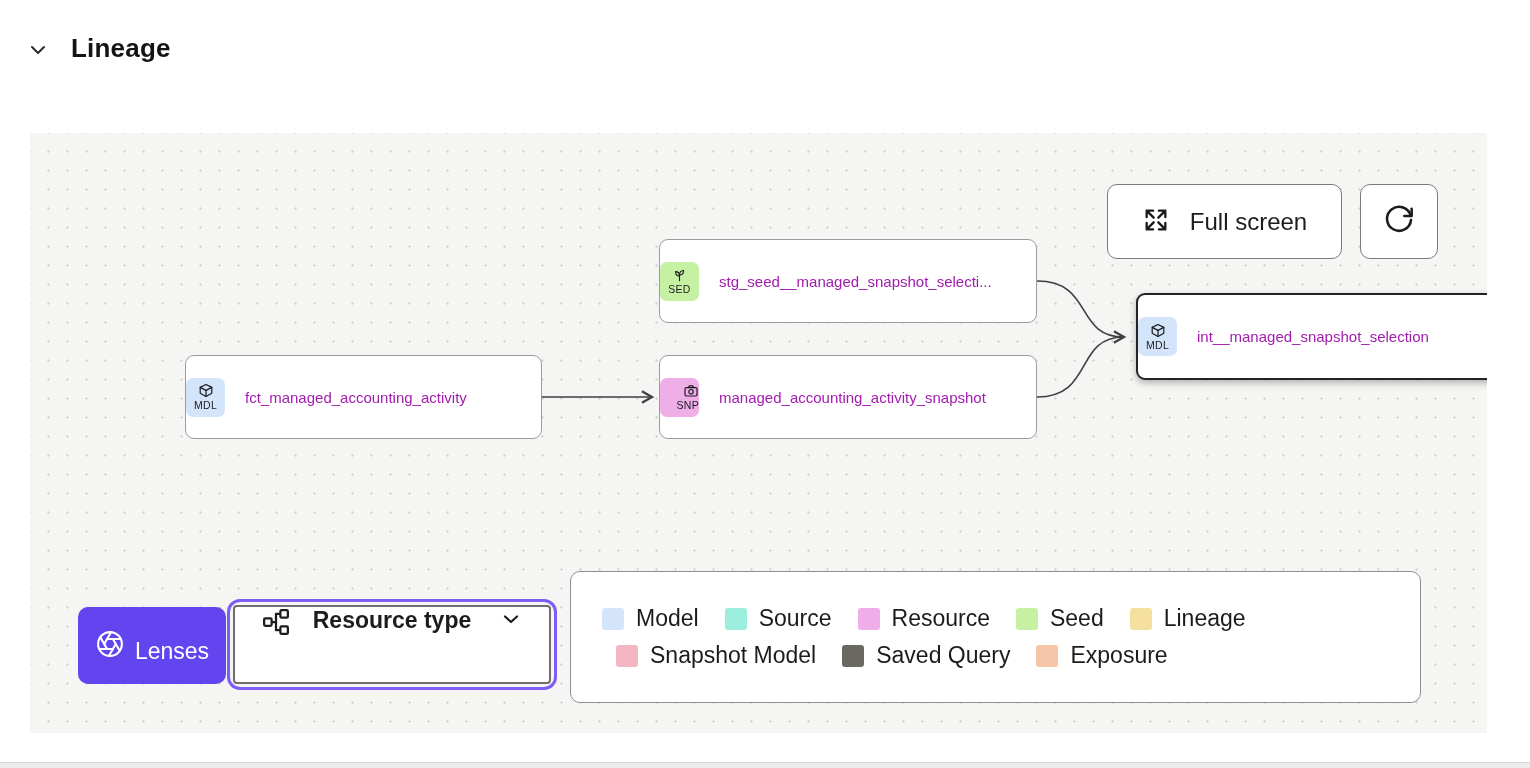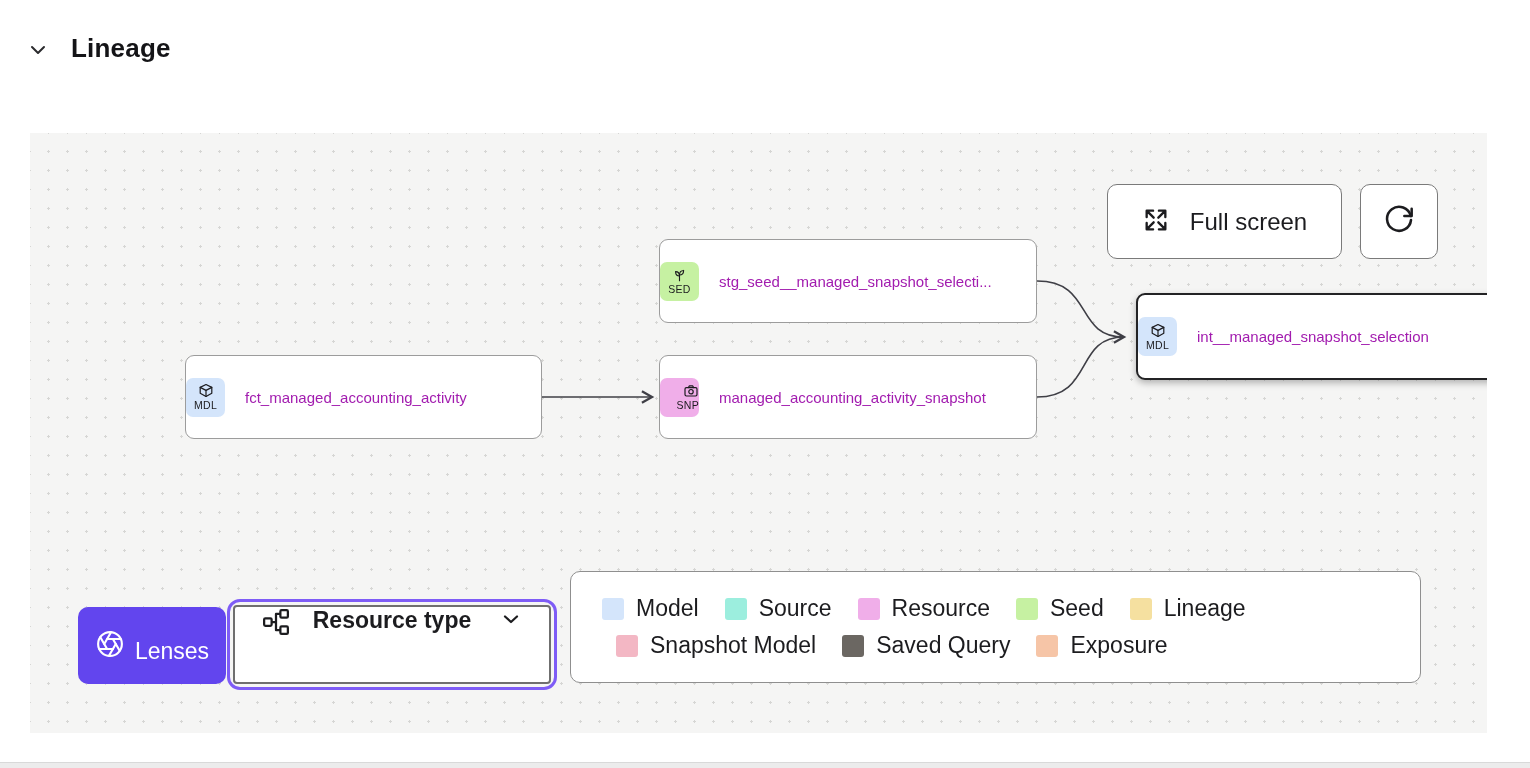--- a/index.html
+++ b/index.html
@@ -58,21 +58,21 @@
 
   .resource-ring { position:absolute; z-index:3; left:197px; top:466px; width:330px; height:91px;
                    border:3px solid #7e5cf6; border-radius:13px; padding:3px; background:#f5f5f4; }
   .btn-resource { width:100%; height:100%; background:#ffffff; border:2px solid #6f6f6f;
                   border-radius:4px; display:flex; align-items:flex-start; justify-content:center;
                   gap:22px; cursor:pointer; color:#1c1c1f; }
   .btn-resource .label { font-size:23px; font-weight:600; }
   .btn-resource .chev { margin-left:6px; }
 
   
-  .legend { position:absolute; z-index:2; left:540px; top:438px; width:851px; height:112px;
+  .legend { position:absolute; z-index:2; left:540px; top:438px; width:851px; height:132px;
             background:#ffffff; border:1.5px solid #8f8f8f; border-radius:10px;
             display:flex; flex-direction:column; justify-content:center; gap:10px;
             padding:6px 12px 6px 31px; }
   .legend-row { display:flex; align-items:center; gap:26px; }
   .legend-row.second { margin-left:14px; }
   .legend-item { display:flex; align-items:center; gap:12px; }
   .legend-swatch { width:22px; height:22px; border-radius:3px; }
   .legend-label { font-size:23px; color:#1c1c1f; }
 
   

